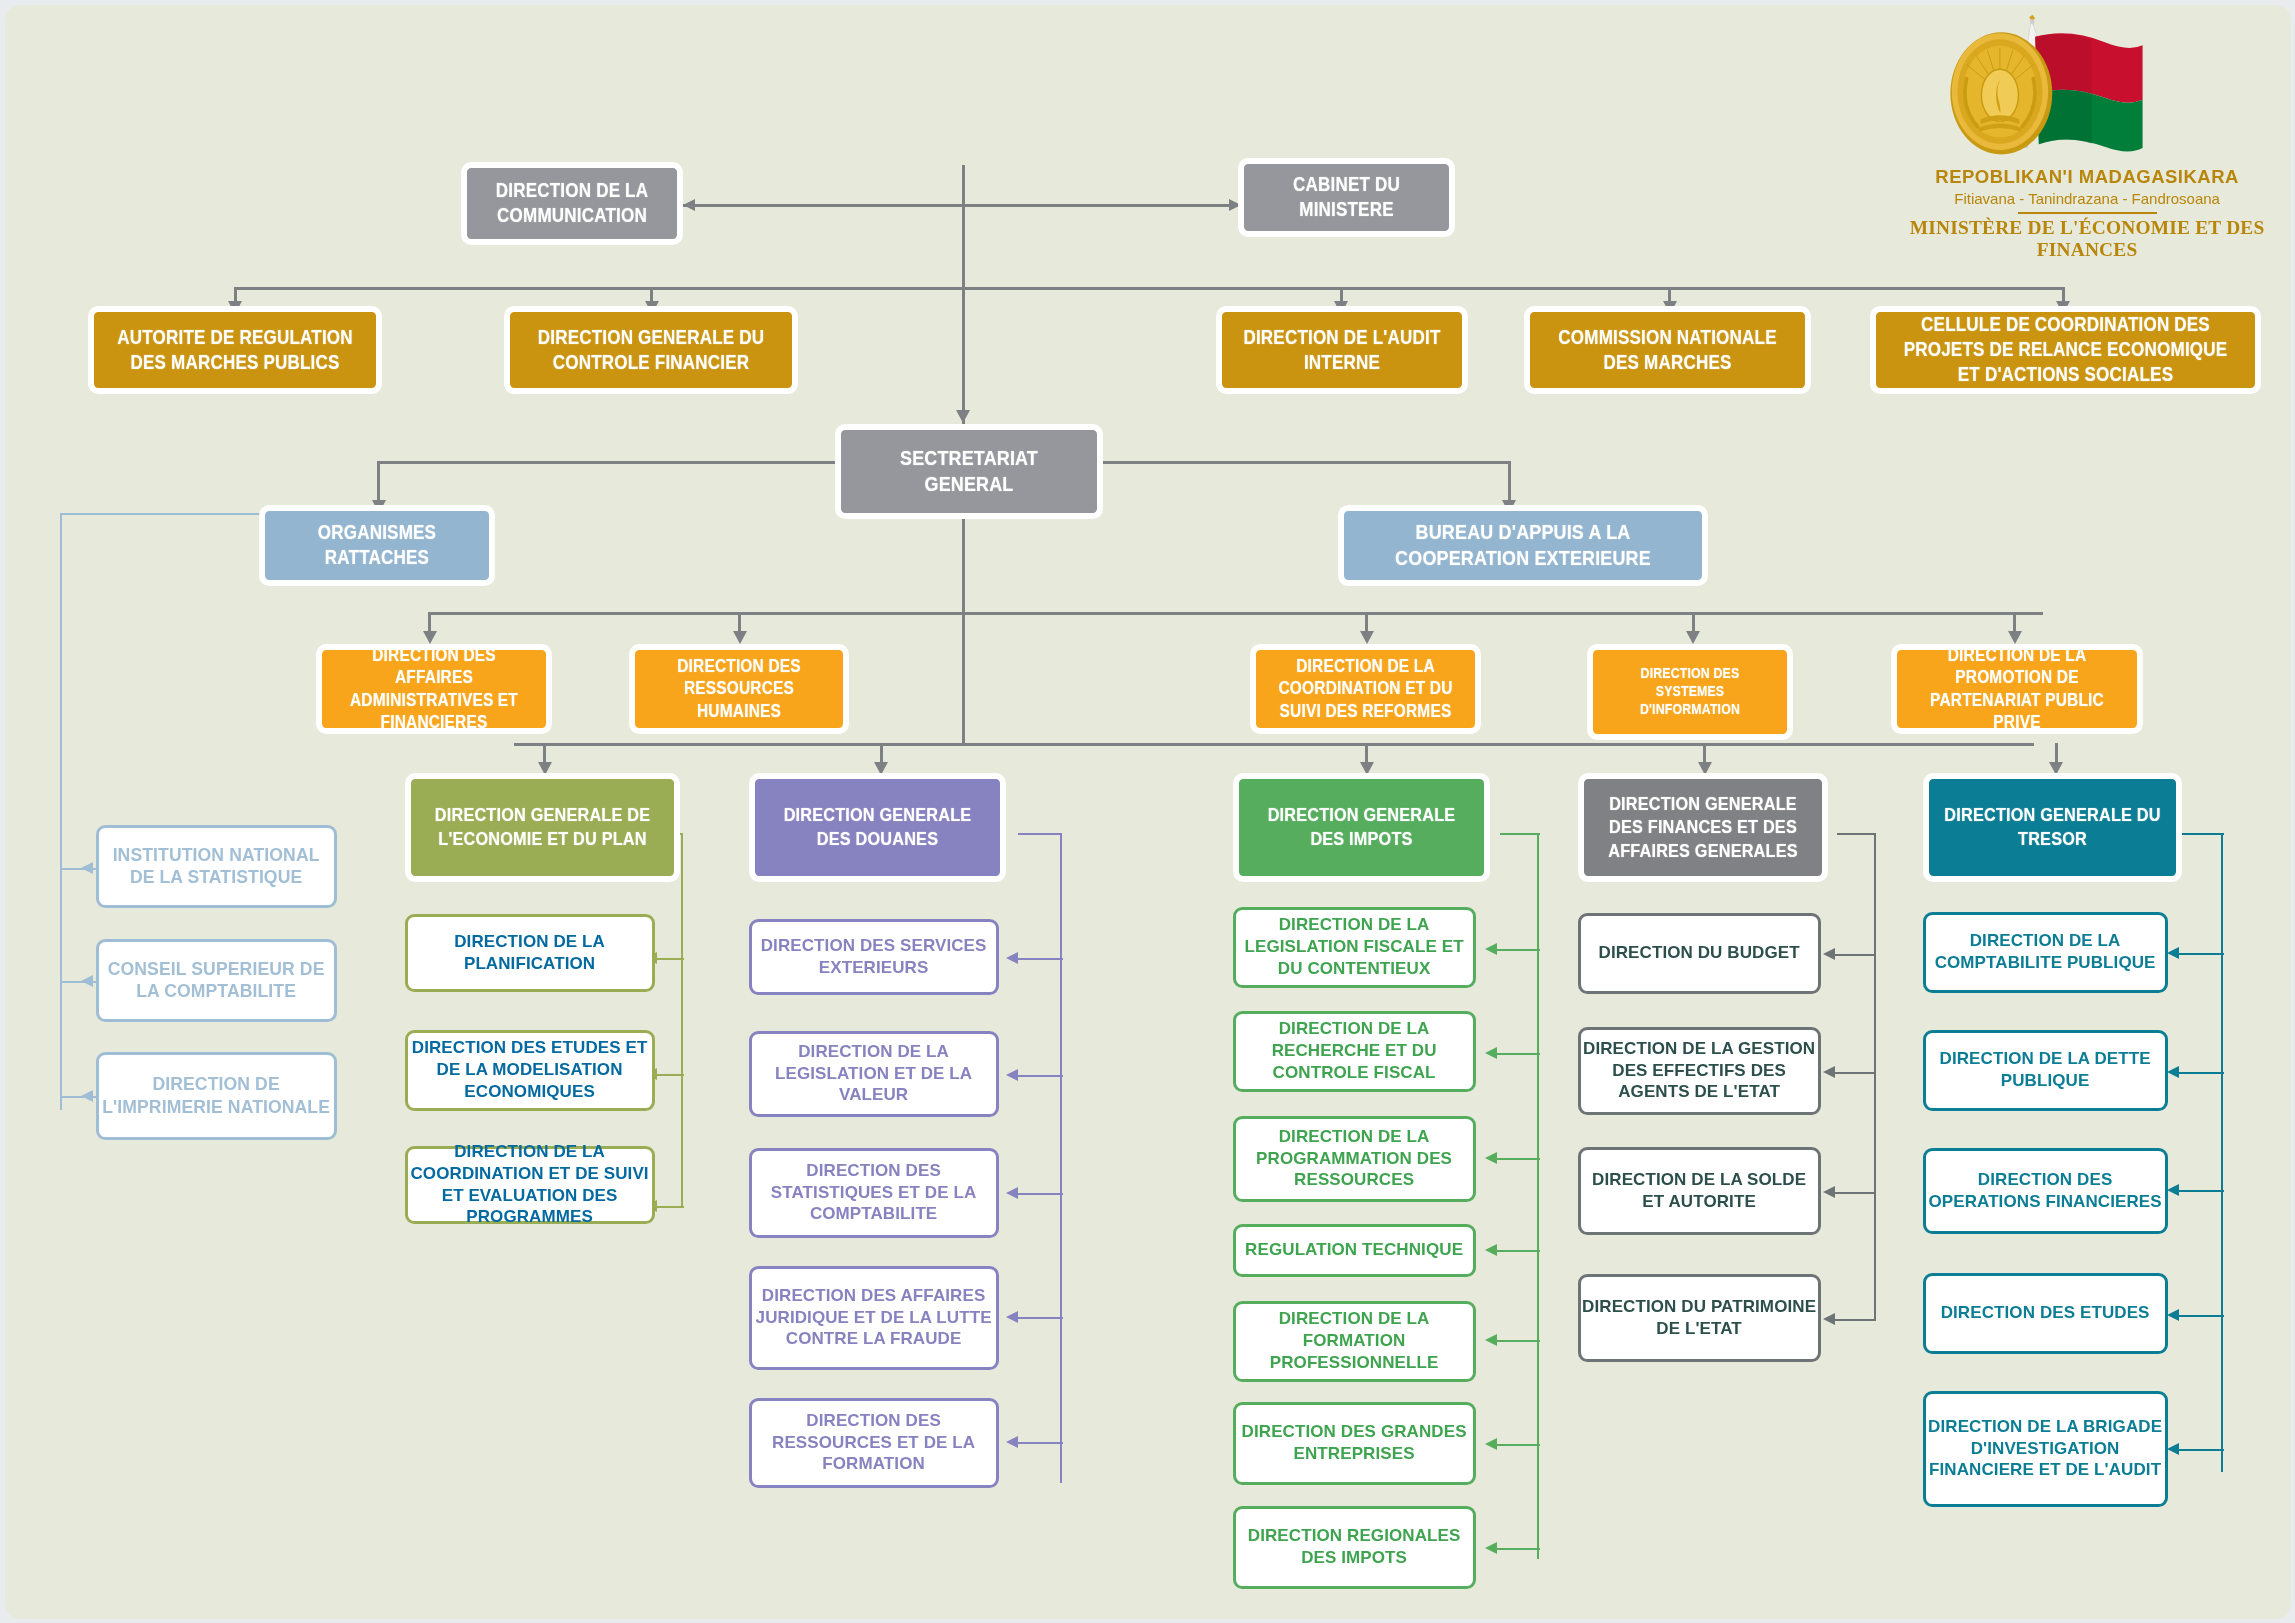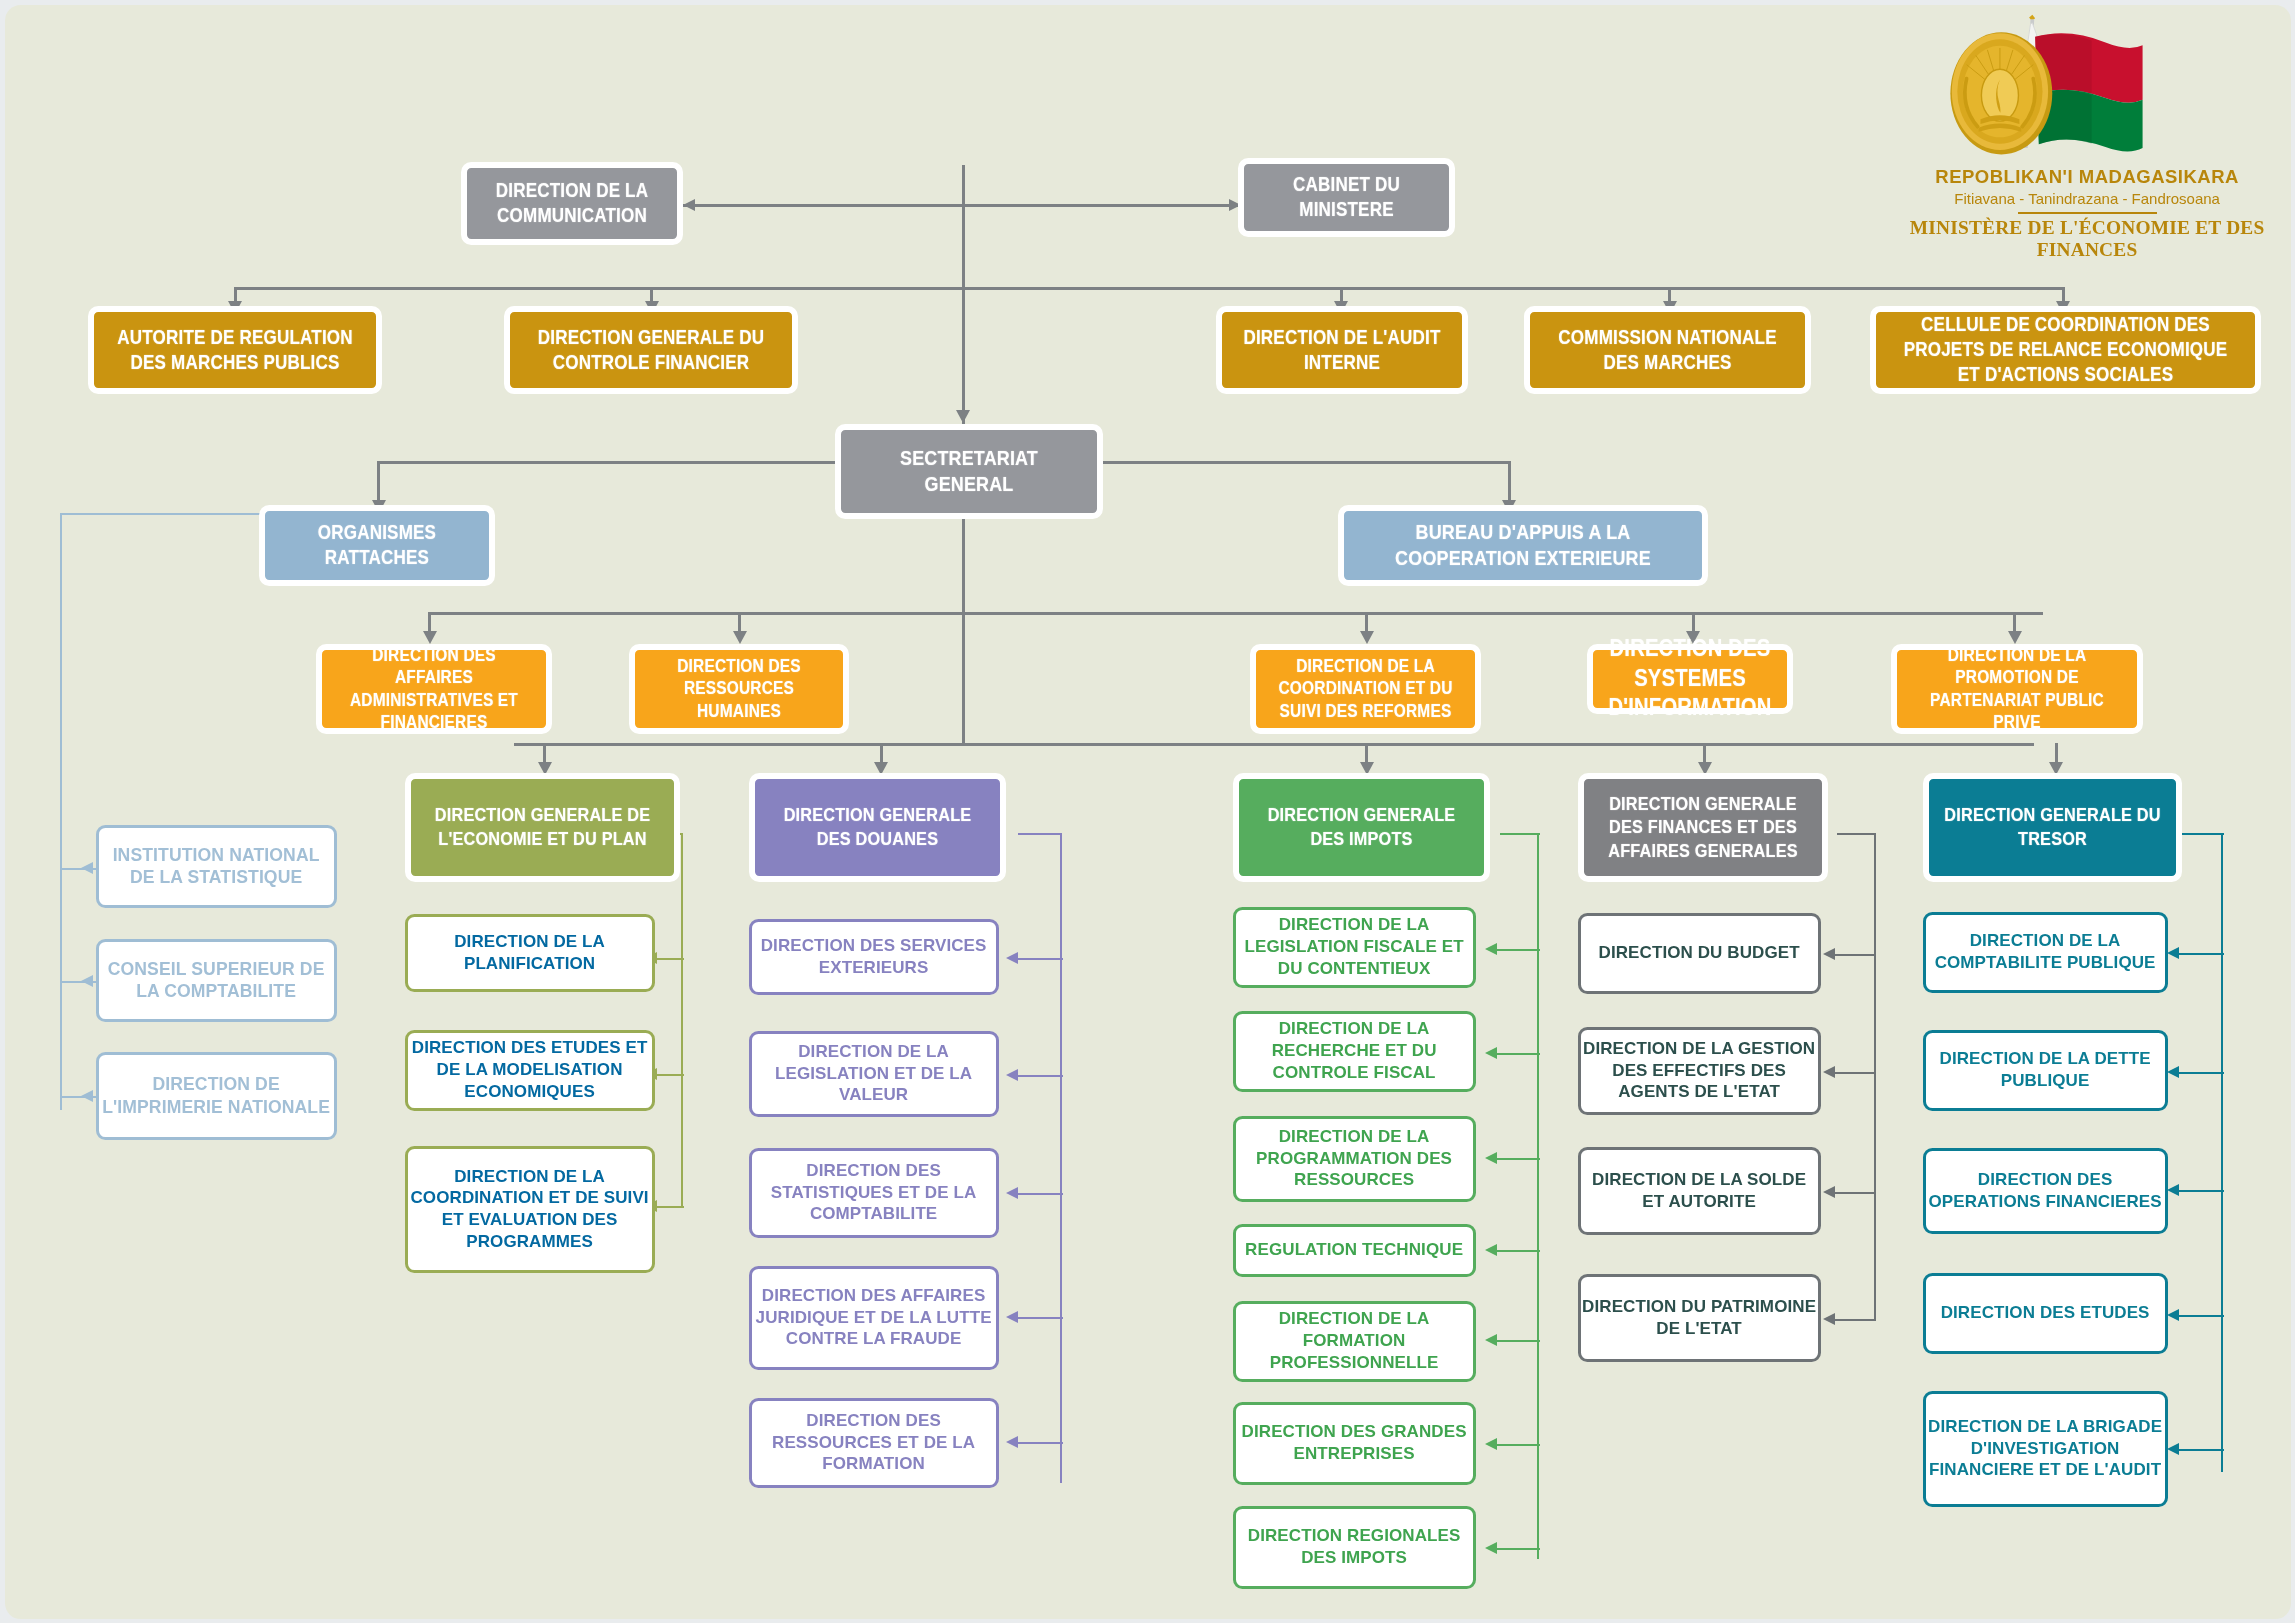--- a/index.html
+++ b/index.html
@@ -298,21 +298,21 @@
 
     <div class="node filled orange" style="left:311px;top:639px;width:236px;height:90px;font-size:17.6px;">
       <span>DIRECTION DES AFFAIRES ADMINISTRATIVES ET FINANCIERES</span>
     </div>
     <div class="node filled orange" style="left:624px;top:639px;width:220px;height:90px;font-size:17.6px;">
       <span>DIRECTION DES RESSOURCES HUMAINES</span>
     </div>
     <div class="node filled orange" style="left:1245px;top:639px;width:231px;height:90px;font-size:17.6px;">
       <span>DIRECTION DE LA COORDINATION ET DU SUIVI DES REFORMES</span>
     </div>
-    <div class="node filled orange" style="left:1582px;top:639px;width:206px;height:70px;font-size:23px;">
+    <div class="node filled orange" style="left:1582px;top:639px;width:206px;height:96px;font-size:14px;">
       <span>DIRECTION DES SYSTEMES D'INFORMATION</span>
     </div>
     <div class="node filled orange" style="left:1886px;top:639px;width:252px;height:90px;font-size:17.6px;">
       <span>DIRECTION DE LA PROMOTION DE PARTENARIAT PUBLIC PRIVE</span>
     </div>
 
     <div class="node filled olive" style="left:400px;top:768px;width:275px;height:109px;font-size:18.5px;">
       <span>DIRECTION GENERALE DE L'ECONOMIE ET DU PLAN</span>
     </div>
     <div class="node filled purple" style="left:744px;top:768px;width:257px;height:109px;font-size:18.5px;">
@@ -337,21 +337,21 @@
     <div class="node outlined b-blue" style="left:91px;top:1047px;width:241px;height:88px;font-size:17.6px;">
       <span>DIRECTION DE L'IMPRIMERIE NATIONALE</span>
     </div>
 
     <div class="node outlined b-olive" style="left:400px;top:909px;width:250px;height:78px;font-size:17px;">
       <span>DIRECTION DE LA PLANIFICATION</span>
     </div>
     <div class="node outlined b-olive" style="left:400px;top:1025px;width:250px;height:81px;font-size:17px;">
       <span>DIRECTION DES ETUDES ET DE LA MODELISATION ECONOMIQUES</span>
     </div>
-    <div class="node outlined b-olive" style="left:400px;top:1141px;width:250px;height:127px;font-size:17px;">
+    <div class="node outlined b-olive" style="left:400px;top:1141px;width:250px;height:78px;font-size:17px;">
       <span>DIRECTION DE LA COORDINATION ET DE SUIVI ET EVALUATION DES PROGRAMMES</span>
     </div>
 
     <div class="node outlined b-purple" style="left:744px;top:914px;width:250px;height:76px;font-size:17px;">
       <span>DIRECTION DES SERVICES EXTERIEURS</span>
     </div>
     <div class="node outlined b-purple" style="left:744px;top:1026px;width:250px;height:86px;font-size:17px;">
       <span>DIRECTION DE LA LEGISLATION ET DE LA VALEUR</span>
     </div>
     <div class="node outlined b-purple" style="left:744px;top:1143px;width:250px;height:90px;font-size:17px;">

